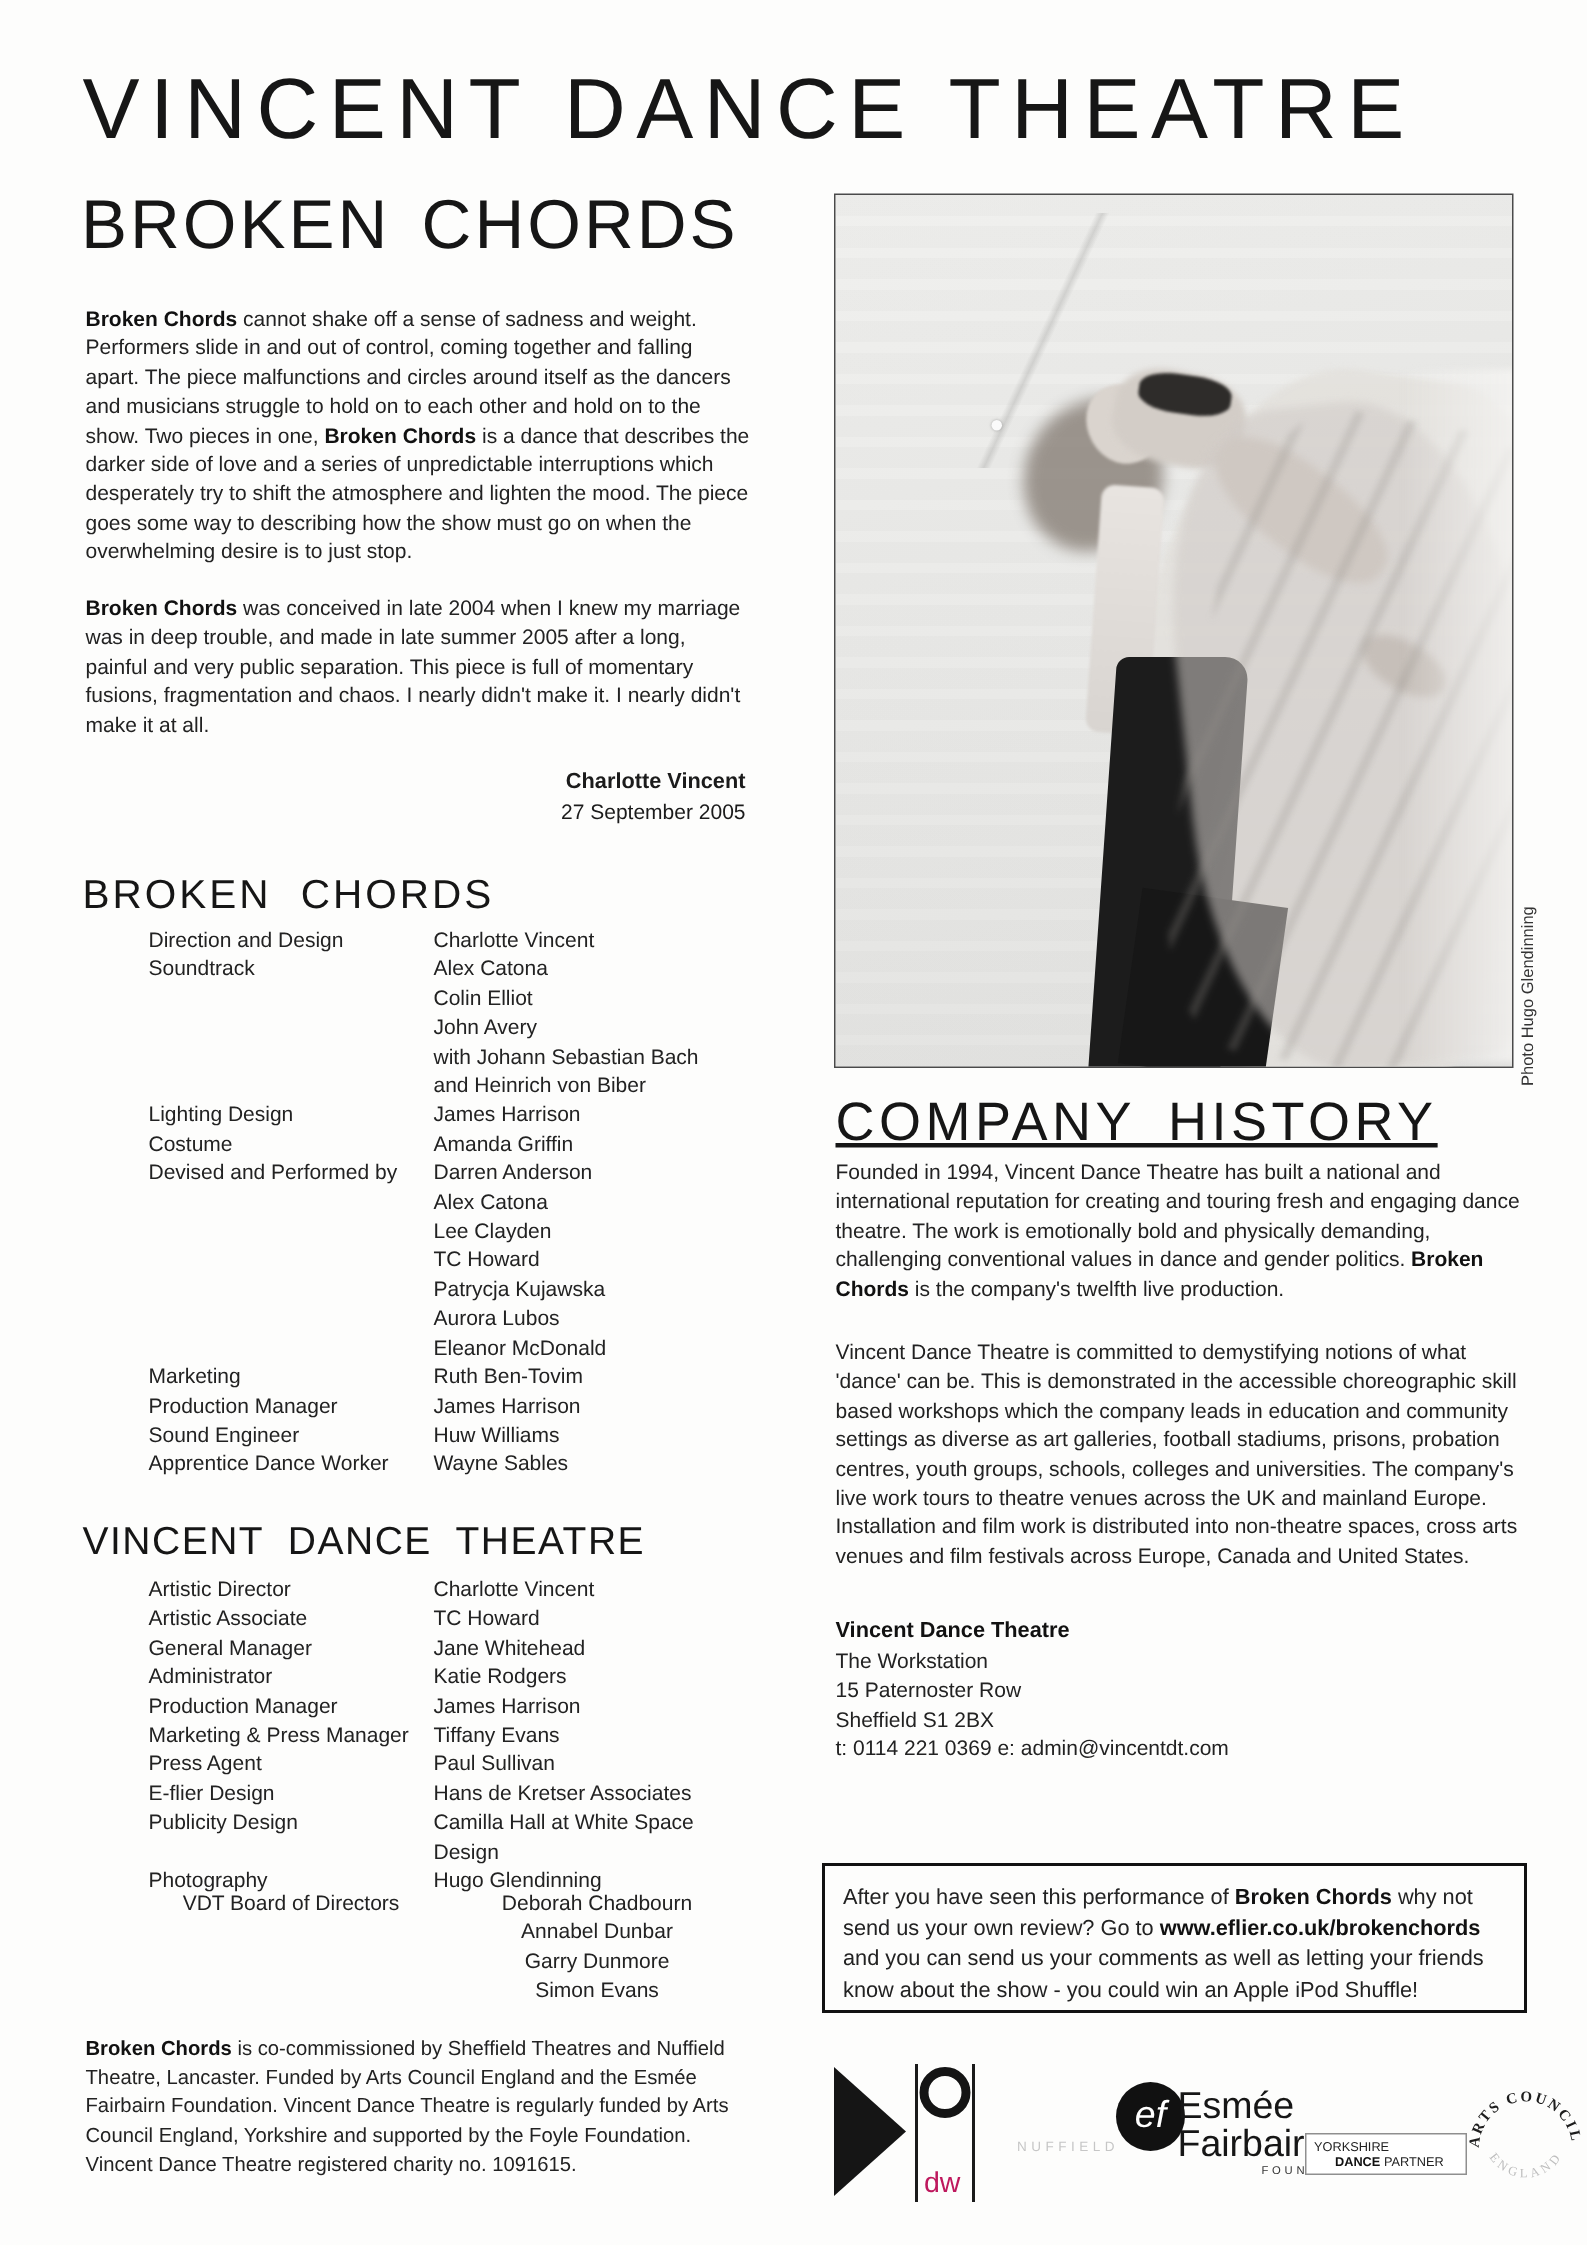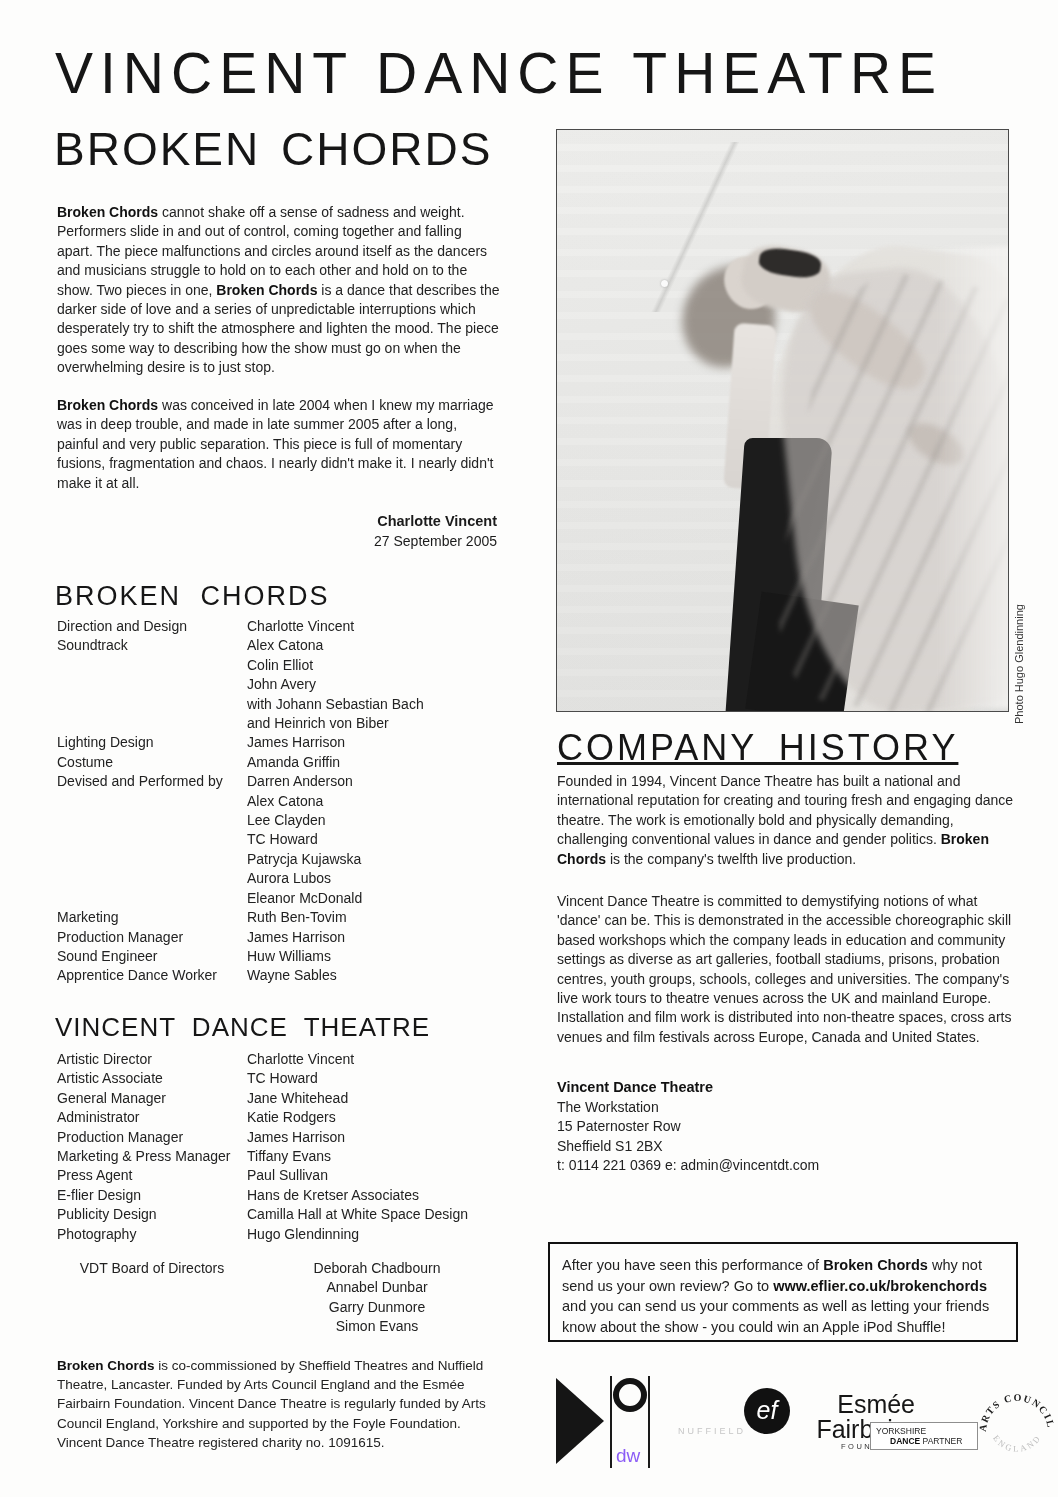--- a/index.html
+++ b/index.html
@@ -17,21 +17,21 @@
 
   
   .para{width:443px;font-size:14px;line-height:19.4px;color:#222;}
   .b{font-weight:bold;color:#111;}
   .signature{left:57px;top:511px;width:440px;text-align:right;font-size:14px;line-height:20px;}
   .signature .name{font-weight:bold;font-size:14.5px;}
 
   
   .credits{width:450px;font-size:14px;color:#222;}
   .credit-row{display:flex;line-height:19.4px;}
-  .credit-row .lab{flex:0 0 190px;}
+  .credit-row .lab{flex:0 0 190px;margin-left:42px;}
   .credit-row .val{flex:1;}
 
   .funding{left:57px;top:1356px;width:452px;font-size:13.5px;line-height:19.2px;color:#222;}
 
   
   .photo{left:556px;top:129px;width:453px;height:583px;border:1px solid #4a4a4a;
          background:linear-gradient(165deg,#f0f0ee 0%,#eaeae8 45%,#e2e2e0 100%);
          overflow:hidden;box-sizing:border-box;}
   .photo div{position:absolute;}
   .ph-mottle{left:0;top:0;right:0;bottom:0;
@@ -83,26 +83,26 @@
   
   .logos{left:556px;top:1372px;width:502px;height:115px;}
   .logos .abs2{position:absolute;}
   .lg-sheffield{left:0;top:6px;width:48px;height:86px;background:#151515;
     clip-path:polygon(0 0,100% 50%,0 100%);}
   .lg-sheffield span{position:absolute;top:40px;left:-2px;color:#fff;font-size:7.5px;
     line-height:1.15;transform:rotate(-55deg);display:block;width:48px;text-align:center;}
   .lg-dw{left:54px;top:4px;width:40px;height:92px;border-left:2px solid #1a1a1a;
     border-right:2px solid #1a1a1a;box-sizing:border-box;}
   .lg-dw .ring{width:22px;height:22px;border:6px solid #141414;border-radius:50%;margin:2px auto 0;}
-  .lg-dw .dw{position:absolute;bottom:1px;left:4px;font-size:19px;color:#8b5cf6;}
+  .lg-dw .dw{position:absolute;bottom:1px;left:4px;font-size:19px;color:#be185d;}
   .lg-nuffield{left:104px;top:54px;font-size:9px;letter-spacing:3px;color:#c6c6c6;padding-left:18px;}
   .lg-ef{left:188px;top:10px;width:215px;height:92px;}
   .lg-ef .circ{position:absolute;left:0;top:6px;width:46px;height:46px;border-radius:50%;
     background:#111;color:#fff;font-size:25px;font-style:italic;text-align:center;line-height:44px;}
-  .lg-ef .nm{position:absolute;left:41px;top:10px;font-size:25px;line-height:25px;color:#161616;text-align:right;}
+  .lg-ef .nm{position:absolute;left:41px;top:10px;font-size:25px;line-height:25px;color:#161616;}
   .lg-ef .fd{font-size:7.5px;letter-spacing:2.5px;color:#333;margin-left:56px;line-height:10px;}
   .lg-yorkshire{left:314px;top:50px;width:96px;border:1.5px solid #8f8f8f;padding:3px 5px;
     font-size:8.5px;color:#222;background:#fff;}
   .lg-yorkshire .l2{padding-left:14px;}
   .lg-arts{left:420px;top:12px;}
 </style>
 </head>
 <body>
 
 <div class="page">

